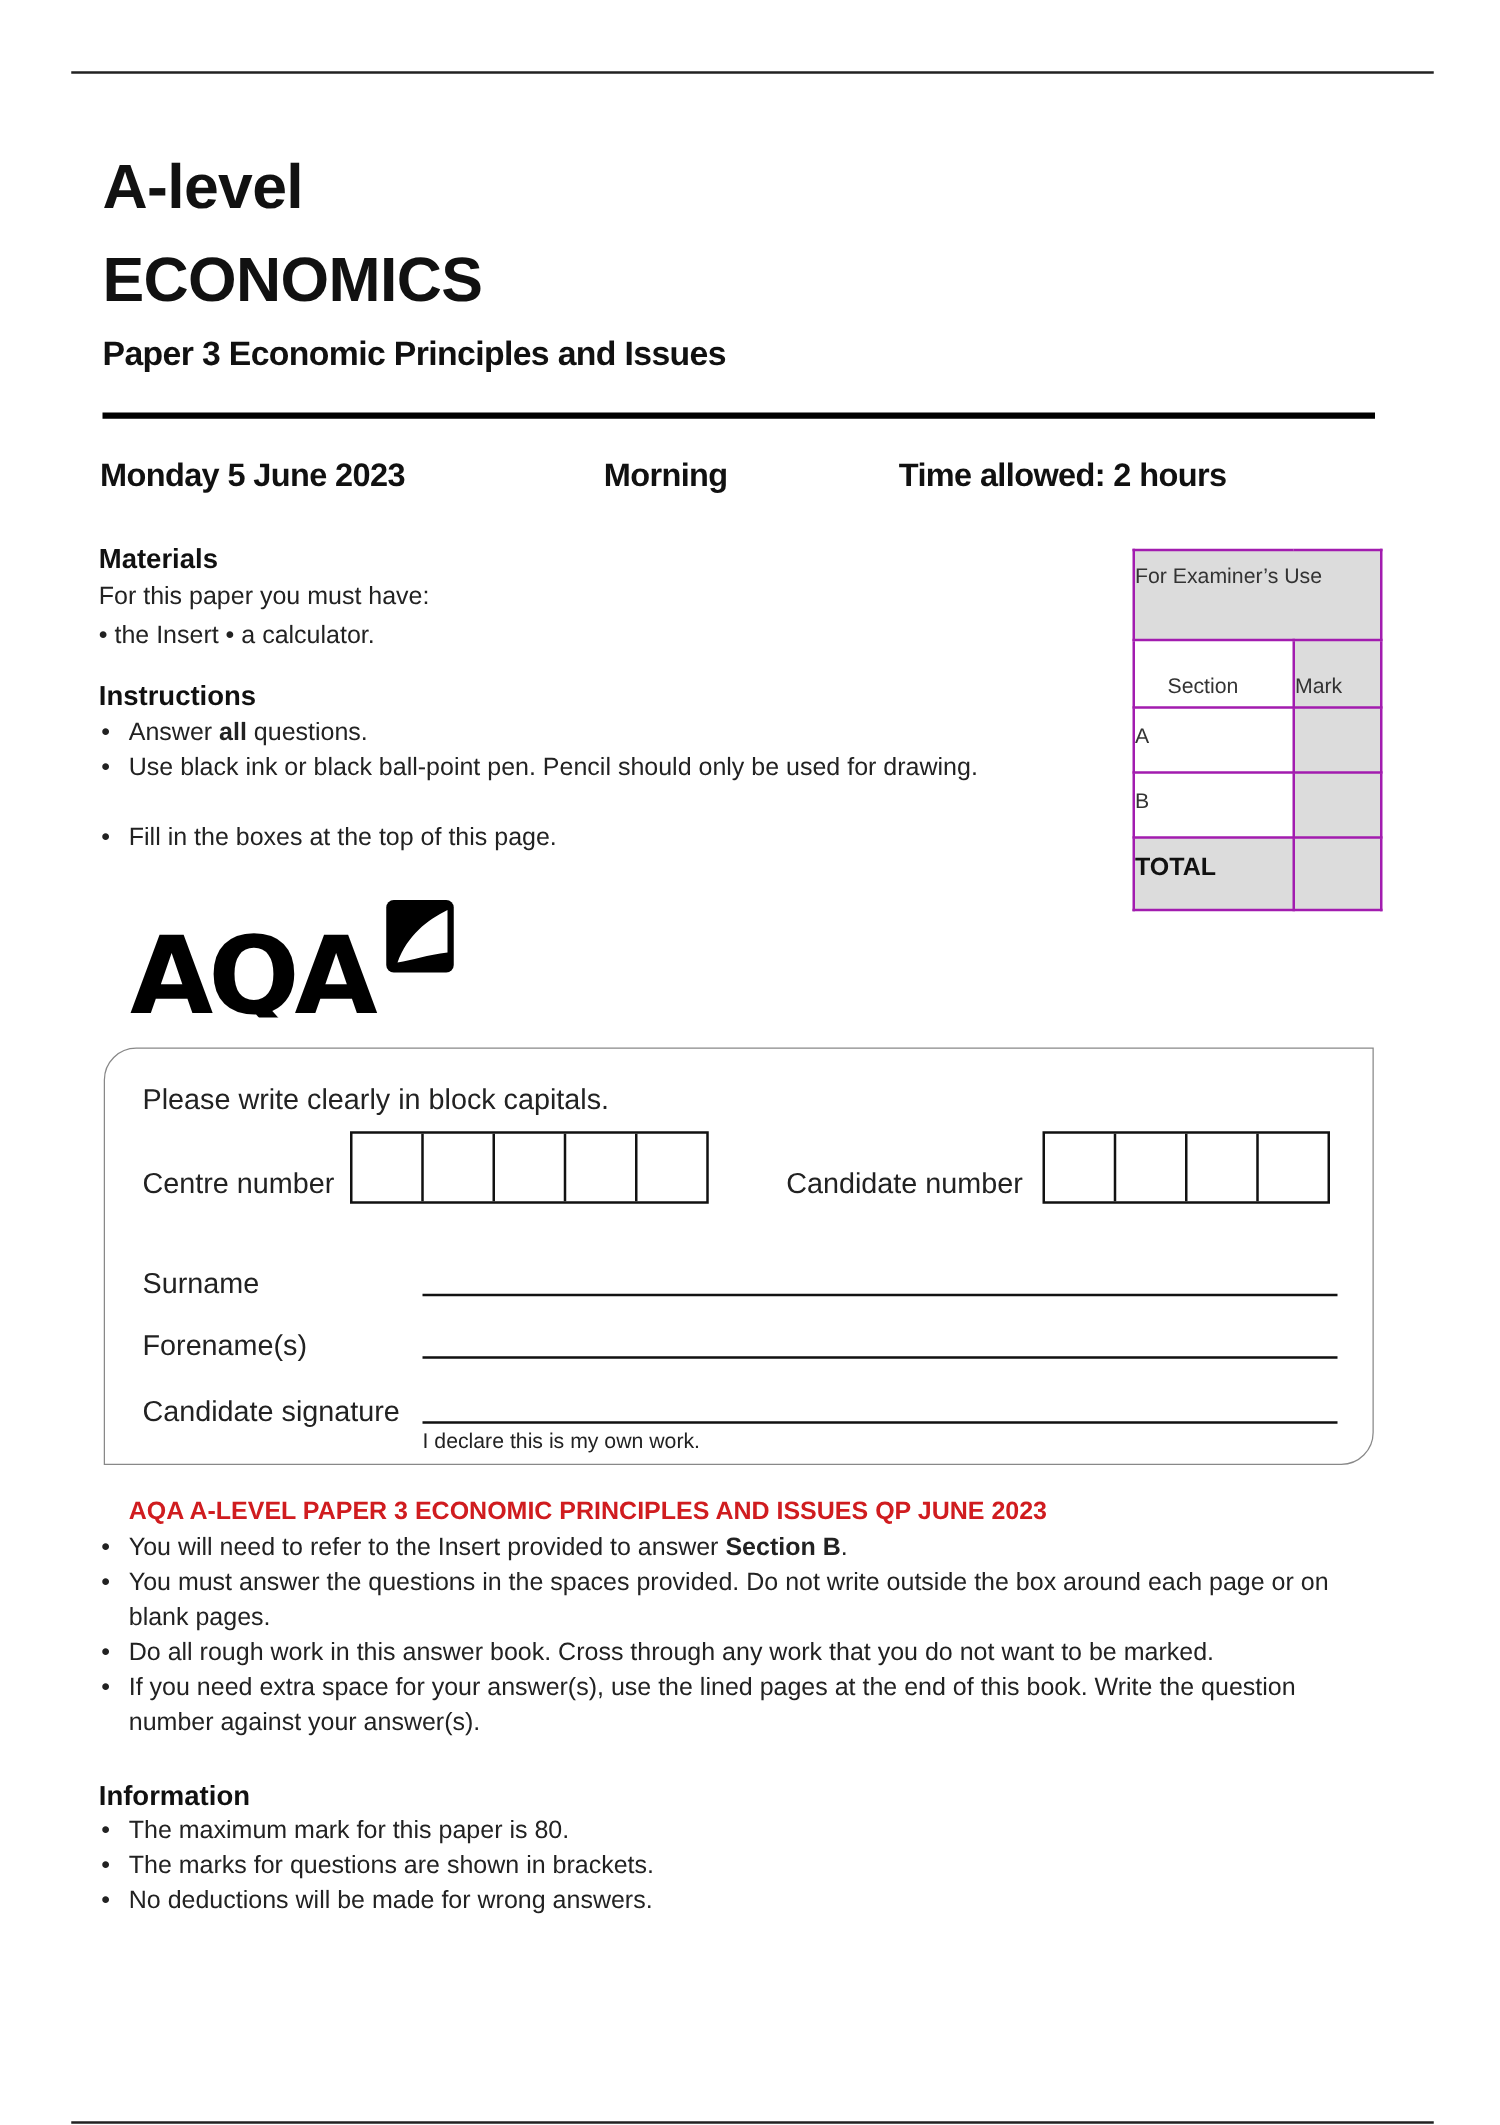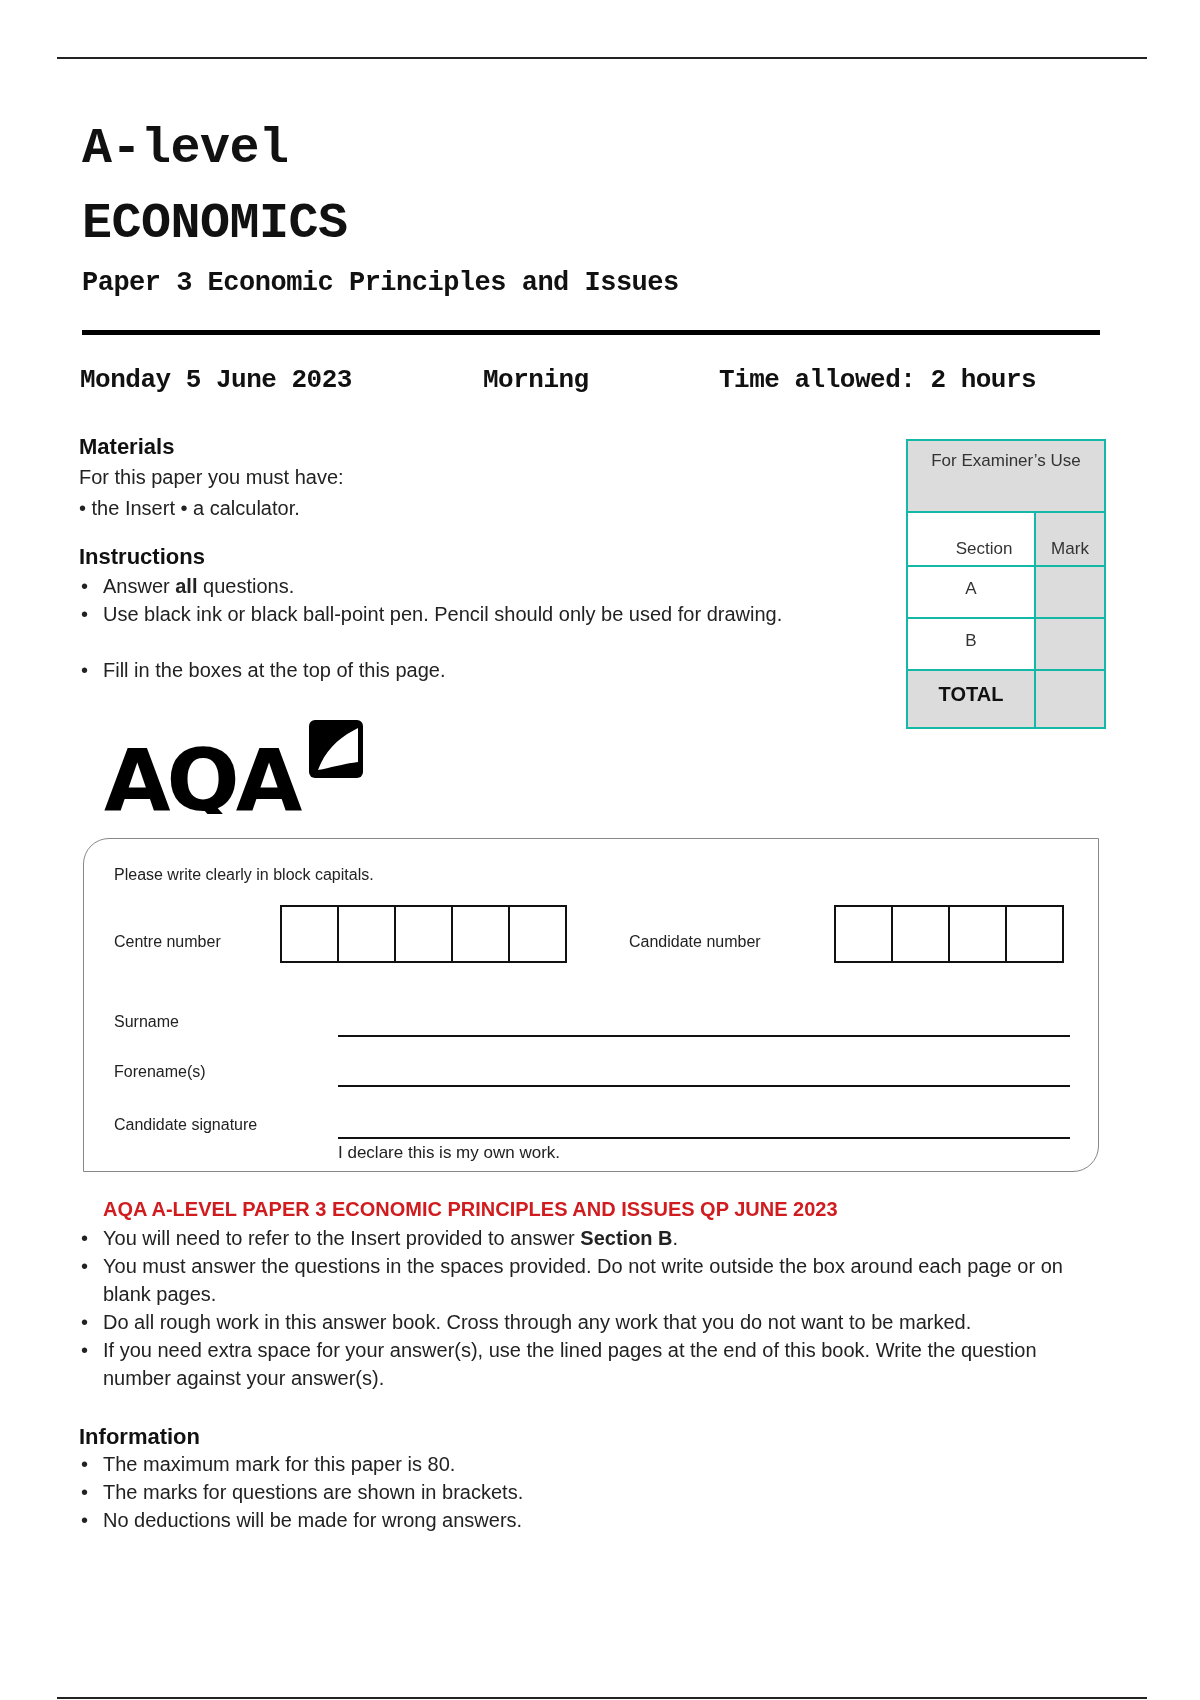--- a/index.html
+++ b/index.html
@@ -1,43 +1,43 @@
 <!DOCTYPE html>
 <html><head>
 <meta charset="utf-8">
 <style>
   html,body{margin:0;padding:0;background:#fff;}
   body{width:1200px;height:1700px;position:relative;overflow:hidden;color:#111;
        font-family:"Liberation Sans","DejaVu Sans",sans-serif;}
   .abs{position:absolute;}
   .rule-thin{position:absolute;left:57px;width:1090px;height:2px;background:#222;}
   .rule-thick{position:absolute;left:82px;width:1018px;height:5px;background:#000;}
-  .title-font{font-family:Liberation Mono, monospace;font-weight:bold;letter-spacing:-0.5px;}
+  .title-font{font-family:Liberation Sans, sans-serif;font-weight:bold;letter-spacing:-0.5px;}
   #h-level{left:82px;top:120px;font-size:50px;}
   #h-subject{left:82px;top:195px;font-size:50px;}
   #h-paper{left:82px;top:268px;font-size:27px;}
   .date-row{top:365px;font-size:26px;}
   .sec-head{font-weight:bold;font-size:22px;}
   .body-txt{font-size:20px;color:#222;}
   ul.bul{list-style:none;margin:0;padding:0;}
   ul.bul li{position:relative;padding-left:24px;font-size:20px;color:#222;line-height:28px;}
   ul.bul li::before{content:"\2022";position:absolute;left:2px;top:0;}
   
   #exam{left:906px;top:439px;width:200px;border:2px solid #111;border-collapse:collapse;font-size:17px;color:#333;}
-  #exam td{border:2px solid #14b8a6;text-align:center;padding:0;}
+  #exam td{border:2px solid #a21caf;padding:0;}
   .grey{background:#dcdcdc;}
   
   #logo{left:80px;top:718px;margin-left:24px;}
   
   #cand-box{left:83px;top:838px;width:1014px;height:332px;border:1.5px solid #888;
             border-radius:26px 0 26px 0;}
   .digit-row{position:absolute;display:flex;border:2px solid #111;}
   .digit-row div{width:55px;height:54px;border-right:2px solid #111;}
   .digit-row div:last-child{border-right:none;}
-  .lbl{position:absolute;font-size:16px;color:#222;}
+  .lbl{position:absolute;font-size:23px;color:#222;}
   .line{position:absolute;left:337px;width:728px;height:2px;background:#111;}
   .red-head{color:#d01c1f;font-weight:bold;font-size:20px;}
 </style>
 </head>
 <body>
 
 <div class="rule-thin" style="top:57px;"></div>
 
 <div id="h-level" class="abs title-font">A-level</div>
 <div id="h-subject" class="abs title-font">ECONOMICS</div>

